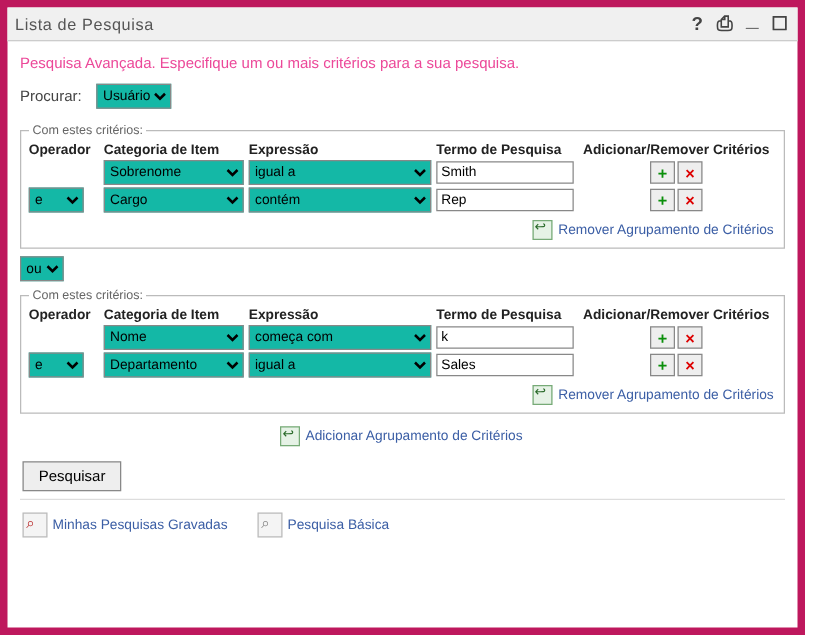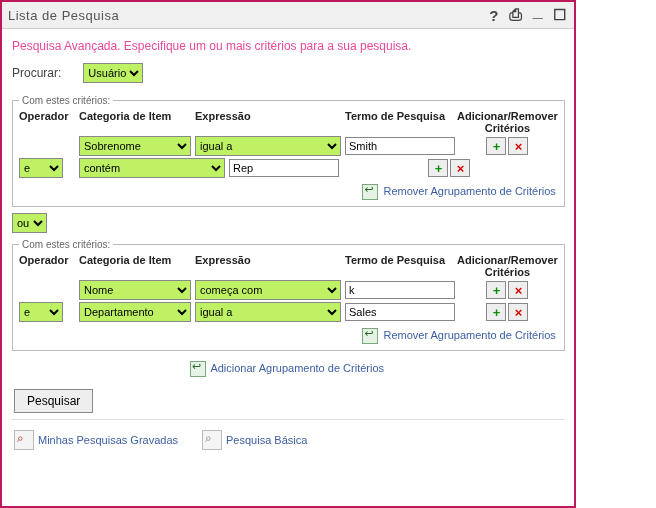--- a/index.html
+++ b/index.html
@@ -1,24 +1,24 @@
 <!DOCTYPE html>
 <html><head>
 <meta charset="utf-8">
 <style>
 html,body{margin:0;padding:0;font-family:Arial,Helvetica,sans-serif;font-size:11px;color:#333;background:#fff}
-.window{width:576px;height:508px;box-sizing:border-box;border:2px solid #be185d;background:#fff;position:relative}
+.window{width:644px;height:508px;box-sizing:border-box;border:6px solid #be185d;background:#fff;position:relative}
 .titlebar{height:26px;background:#f0f0f0;border-bottom:1px solid #ccc;display:flex;align-items:center;padding:0 6px;color:#555;font-size:13px;letter-spacing:0.5px}
 .titlebar .spacer{flex:1}
 .titlebar .ticon{width:16px;height:16px;margin-left:6px;display:inline-flex;align-items:center;justify-content:center;color:#444;font-size:15px;font-weight:bold;cursor:pointer}
 .content{padding:8px 10px 4px 10px}
 .subtitle{color:#ec4899;font-size:12px;margin:2px 0 10px 0}
-.procurar-row{display:flex;align-items:center;gap:22px;font-size:12px;color:#444;margin-bottom:12px}
+.procurar-row{display:flex;align-items:center;gap:12px;font-size:12px;color:#444;margin-bottom:12px}
 select,input[type=text]{font-family:inherit;font-size:11px}
-select{height:20px;border:1px solid #888;background:#bef264}
+select{height:20px;border:1px solid #888;background:#14b8a6}
 input[type=text]{height:18px;border:1px solid #888;background:#fff;padding:0 3px;box-sizing:border-box}
 fieldset{border:1px solid #bbb;margin:0 0 6px 0;padding:4px 6px 6px 6px}
 legend{color:#666;font-size:10px;padding:0 3px}
 .hdr{display:flex;font-weight:bold;font-size:11px;color:#222;margin-bottom:2px}
 .row{display:flex;align-items:center;margin:2px 0}
 .c-op{width:60px}
 .c-cat{width:116px}
 .c-expr{width:150px}
 .c-term{width:112px}
 .c-act{flex:1;text-align:center}
@@ -80,20 +80,21 @@
       <div class="c-op"></div>
       <div class="c-cat"><select><option>Sobrenome</option></select></div>
       <div class="c-expr"><select><option>igual a</option></select></div>
       <div class="c-term"><input type="text" value="Smith" style=""></div>
       <div class="c-act">
         <span class="btn-icon add">+</span><span class="btn-icon rem">×</span>
       </div>
     </div>
     <div class="row">
       <div class="c-op"><select><option>e</option></select></div>
+      <div class="c-cat"><select><option>Cargo</option></select></div>
       <div class="c-expr"><select><option>contém</option></select></div>
       <div class="c-term"><input type="text" value="Rep" style=""></div>
       <div class="c-act">
         <span class="btn-icon add">+</span><span class="btn-icon rem">×</span>
       </div>
     </div>
     <div class="grp-link">
       <span class="g-icon"></span>
       <a>Remover Agrupamento de Critérios</a>
     </div>

